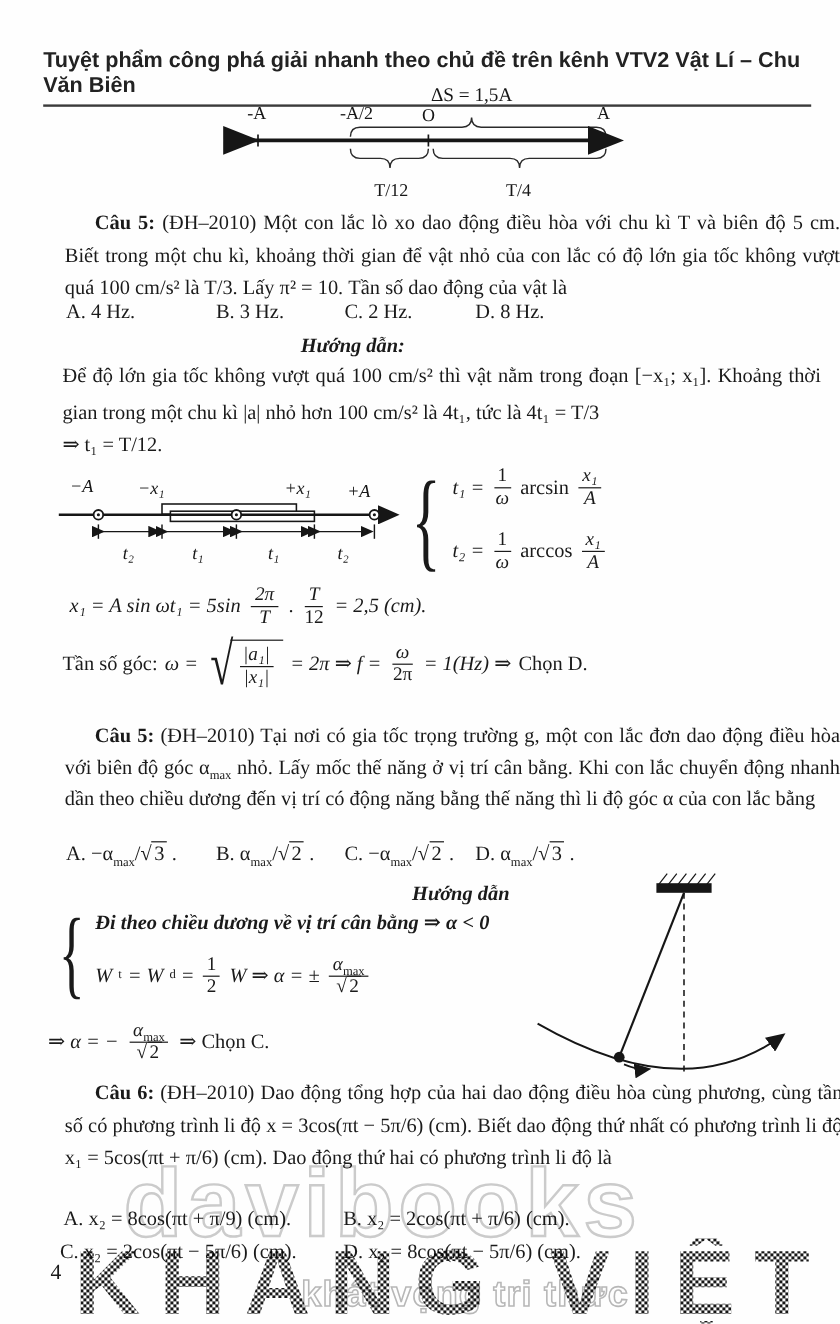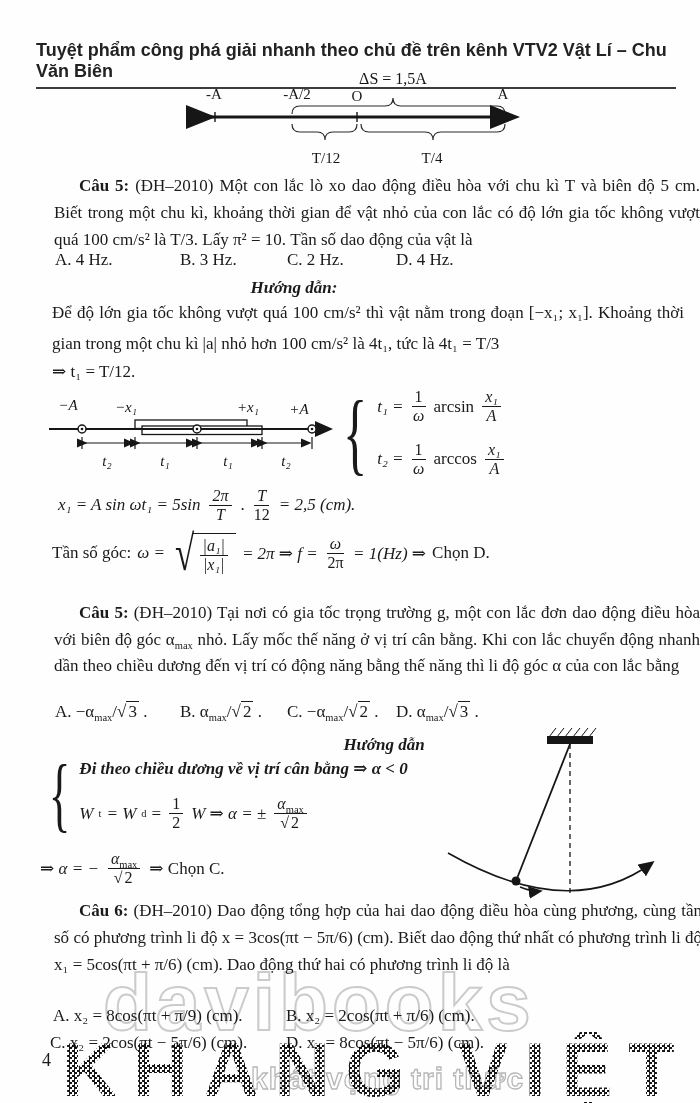--- a/index.html
+++ b/index.html
@@ -73,21 +73,21 @@
   <text x="262" y="95" text-anchor="middle" font-size="15">T/4</text>
 </svg>
 
 <p class="abs para" style="left:40px;top:172px;width:646px">
   <span class="qlabel">Câu 5:</span><span> (ĐH–2010) Một con lắc lò xo dao động điều hòa với chu kì T và biên độ 5 cm. Biết trong một chu kì, khoảng thời gian để vật nhỏ của con lắc có độ lớn gia tốc không vượt quá 100 cm/s² là T/3. Lấy π² = 10. Tần số dao động của vật là</span>
 </p>
 <div class="abs optrow" style="left:40px;top:250px;width:650px">
   <span class="opt" style="left:15px">A. 4 Hz.</span>
   <span class="opt" style="left:140px">B. 3 Hz.</span>
   <span class="opt" style="left:247px">C. 2 Hz.</span>
-  <span class="opt" style="left:356px">D. 4 Hz.</span>
+  <span class="opt" style="left:356px">D. 8 Hz.</span>
 </div>
 
 <div class="abs guide" style="left:0;top:278px;width:540px">Hướng dẫn:</div>
 <p class="abs" style="left:52px;top:297px;width:632px;margin:0;text-align:justify;line-height:31px">Để độ lớn gia tốc không vượt quá 100 cm/s² thì vật nằm trong đoạn [−x₁; x₁]. Khoảng thời gian trong một chu kì |a| nhỏ hơn 100 cm/s² là 4t₁, tức là 4t₁ = T/3</p>
 <div class="abs" style="left:52px;top:361px">⇒ t₁ = T/12.</div>
 
 <svg class="abs" style="left:35px;top:393px" width="310" height="82" viewBox="0 0 310 82">
   <defs>
     <marker id="ah2" markerWidth="9" markerHeight="8" refX="7" refY="4" orient="auto">
       <polygon points="0,0 9,4 0,8" fill="#161616"></polygon>

